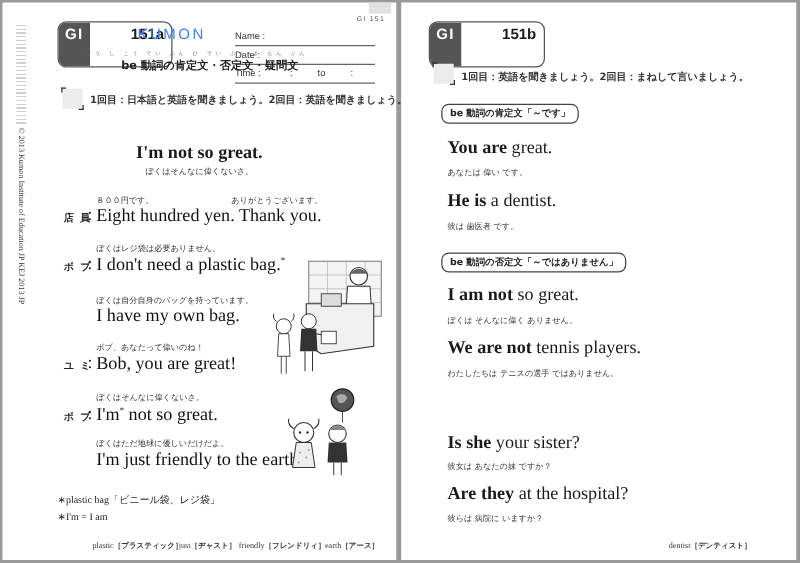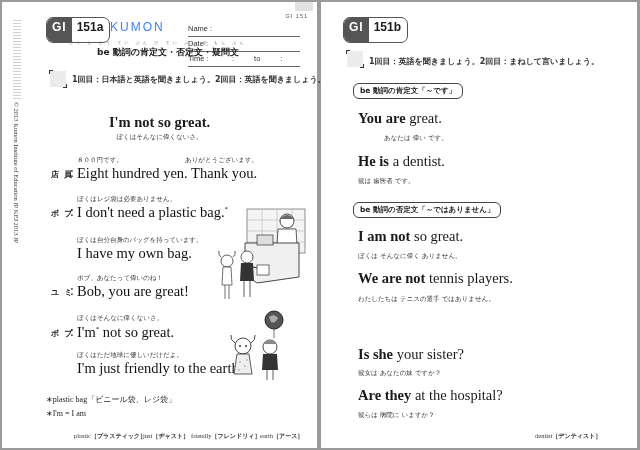--- a/index.html
+++ b/index.html
@@ -4,21 +4,21 @@
   <style>
     * { margin: 0; padding: 0; box-sizing: border-box; }
     html, body { width: 640px; height: 450px; overflow: hidden; background: #9a9a9a; }
     body { position: relative; font-family: "DejaVu Sans", sans-serif; color: #1a1a1a; }
 
     .page { position: absolute; top: 2px; height: 446px; background: #ffffff; }
     .page-left { left: 2px; width: 315px; }
     .page-right { left: 321px; width: 316px; }
 
     
-    .code-badge { position: absolute; height: 26px; border: 1.5px solid #555; border-radius: 7px; display: flex; overflow: hidden; background: #fff; }
+    .code-badge { position: absolute; height: 37px; border: 1.5px solid #555; border-radius: 7px; display: flex; overflow: hidden; background: #fff; gap: 28px; }
     .code-badge .level { background: #555; color: #fff; font-weight: bold; font-size: 12px; line-height: 18px; padding: 0 5px; font-family: "Liberation Sans", sans-serif; letter-spacing: 1px; }
     .code-badge .num { color: #1a1a1a; font-weight: bold; font-size: 12px; line-height: 18px; padding: 0 6px 0 5px; font-family: "Liberation Sans", sans-serif; }
 
     .brand { position: absolute; left: 108px; top: 18px; font-family: "Liberation Sans", sans-serif; font-size: 12px; letter-spacing: 2px; color: #3b82f6; }
 
     .fields { position: absolute; left: 186px; top: 20px; width: 112px; }
     .field { font-family: "Liberation Sans", sans-serif; font-size: 7.5px; color: #333; border-bottom: 1px solid #666; height: 15px; line-height: 13px; margin-bottom: 0; display: flex; }
     .field .lbl { width: 30px; }
     .field .sep { margin-left: 14px; }
     .field .to { margin-left: 20px; }
@@ -193,21 +193,21 @@
   <div class="code-badge" style="left:22px; top:15px;">
     <span class="level">GI</span>
     <span class="num">151b</span>
   </div>
 
   <div class="audio-box" style="left:26px; top:49px;"></div>
   <div class="instr" style="left:48px; top:54px;">1回目：英語を聞きましょう。2回目：まねして言いましょう。</div>
 
   <div class="grammar-tag" style="top:81px;">be 動詞の肯定文「～です」</div>
   <div class="ex-eng" style="top:108px;"><b>You are</b><span> great.</span></div>
-  <div class="ex-jp" style="left:37px; top:132px;margin-left:26px;">あなたは 偉い です。</div>
+  <div class="ex-jp" style="left:37px; top:132px;">あなたは 偉い です。</div>
   <div class="ex-eng" style="top:151px;"><b>He is</b><span> a dentist.</span></div>
   <div class="ex-jp" style="top:175px;">彼は 歯医者 です。</div>
 
   <div class="grammar-tag" style="top:200px;">be 動詞の否定文「～ではありません」</div>
   <div class="ex-eng" style="top:226px;"><b>I am not</b><span> so great.</span></div>
   <div class="ex-jp" style="top:250px;">ぼくは そんなに偉く ありません。</div>
   <div class="ex-eng" style="top:268px;"><b>We are not</b><span> tennis players.</span></div>
   <div class="ex-jp" style="top:293px;">わたしたちは テニスの選手 ではありません。</div>
 
   <div class="ex-eng" style="top:344px;"><b>Is she</b><span> your sister?</span></div>

